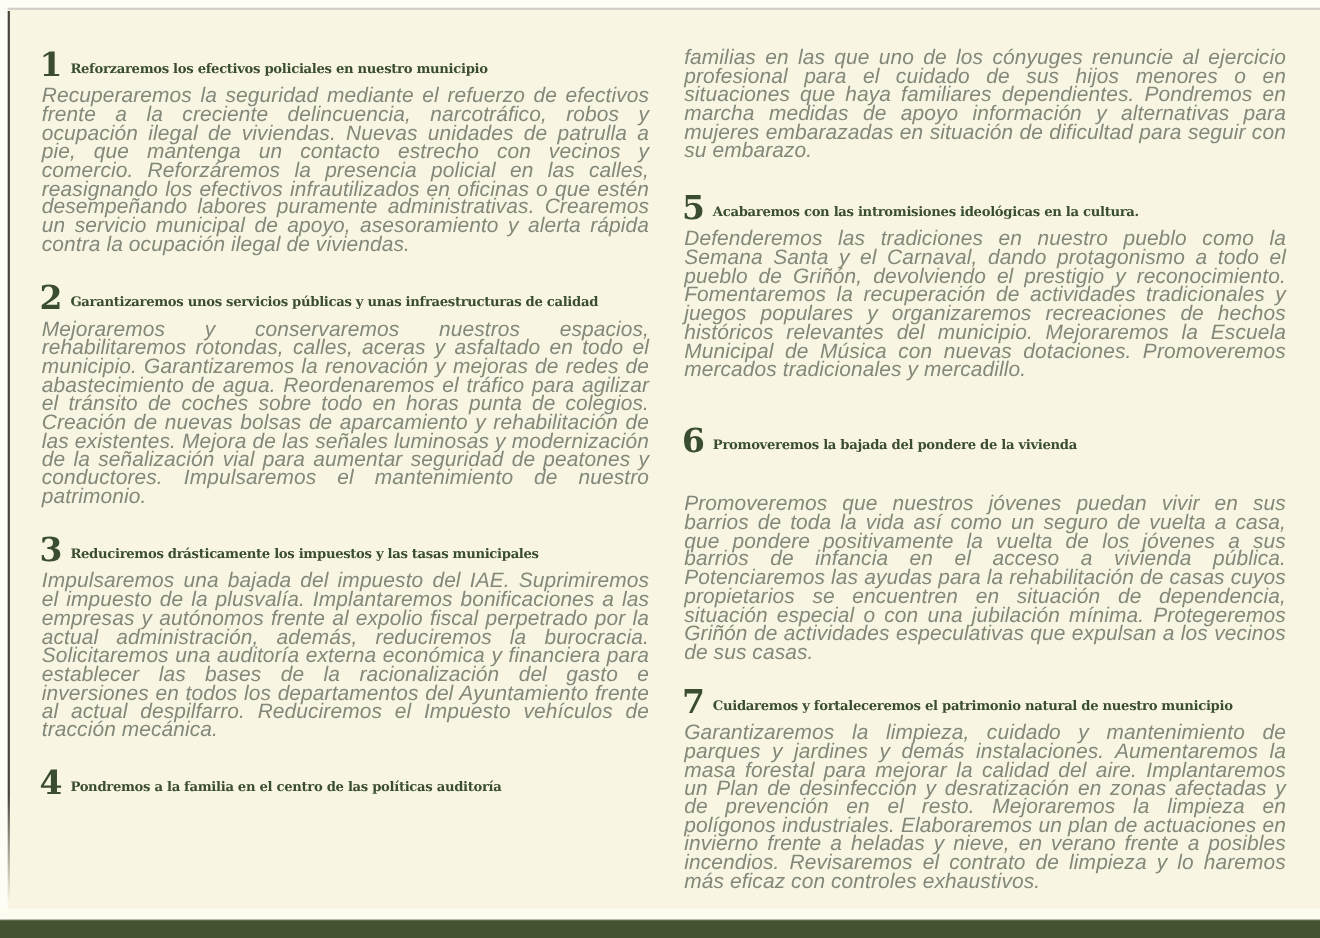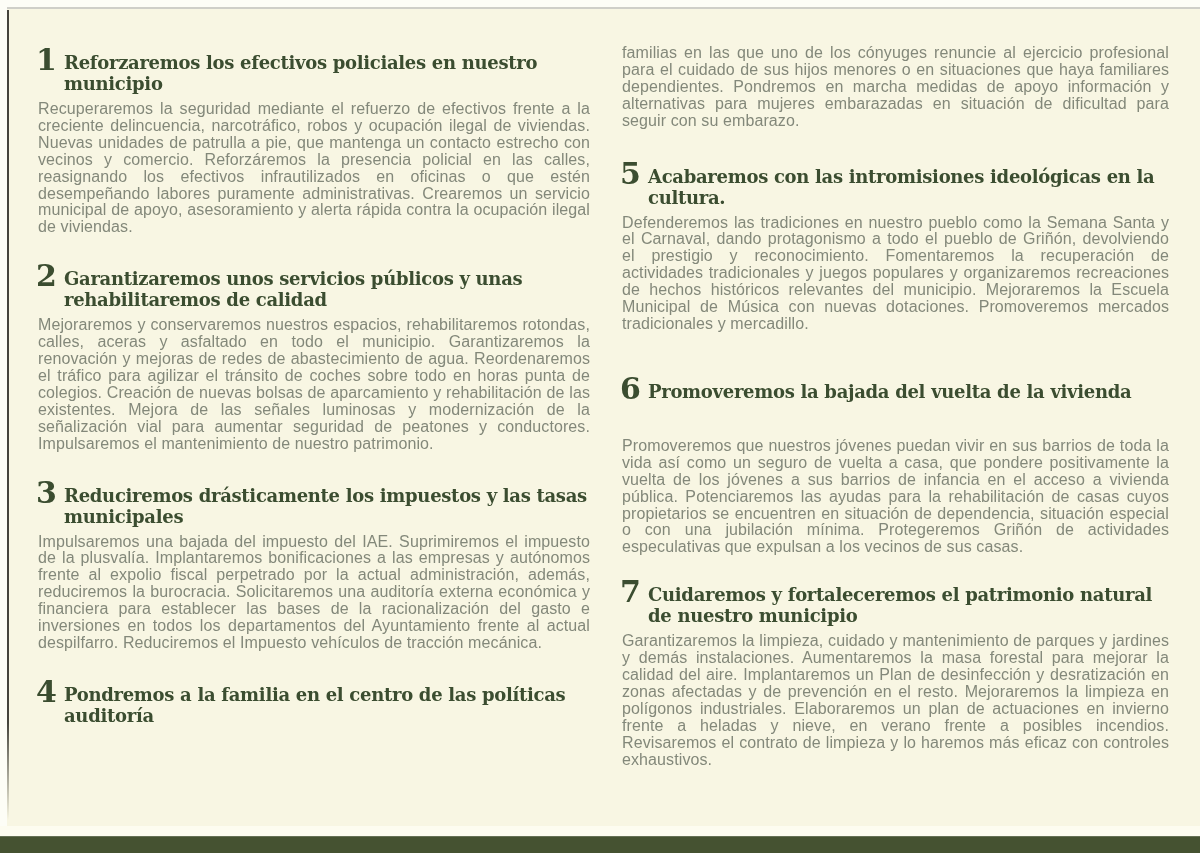--- a/index.html
+++ b/index.html
@@ -64,32 +64,33 @@
     position:absolute; left:-2px; top:-7px;
     font-family:"DejaVu Serif", serif;
     font-weight:bold;
     font-size:30px;
     line-height:30px;
     color:var(--accent);
   }
   .title{
     font-family:"DejaVu Serif", serif;
     font-weight:bold;
-    font-size:18px;
+    font-size:12px;
     line-height:21px;
     letter-spacing:-0.3px;
     color:var(--accent);
   }
   .body{
     margin-top:7px;
     text-align:justify;
-    font-size:16px;
+    font-size:19px;
     line-height:16.9px;
     letter-spacing:0.1px;
     color:var(--body-text);
+    font-style:italic;
   }
 
   .col-left .sec + .sec{ margin-top:32px; }
 
   .cont-par{ margin-top:0; }
   .sec-5{ margin-top:36px; }
   .sec-6{ margin-top:48px; }
   .sec-6 .body{ margin-top:36px; }
   .sec-7{ margin-top:28px; }
 </style>
@@ -108,21 +109,21 @@
       <div class="sec-head">
         <span class="num">1</span>
         <h2 class="title">Reforzaremos los efectivos policiales en nuestro municipio</h2>
       </div>
       <p class="body">Recuperaremos la seguridad mediante el refuerzo de efectivos frente a la creciente delincuencia, narcotráfico, robos y ocupación ilegal de viviendas. Nuevas unidades de patrulla a pie, que mantenga un contacto estrecho con vecinos y comercio. Reforzáremos la presencia policial en las calles, reasignando los efectivos infrautilizados en oficinas o que estén desempeñando labores puramente administrativas. Crearemos un servicio municipal de apoyo, asesoramiento y alerta rápida contra la ocupación ilegal de viviendas.</p>
     </section>
 
     <section class="sec sec-2">
       <div class="sec-head">
         <span class="num">2</span>
-        <h2 class="title">Garantizaremos unos servicios públicos y unas rehabilitaremos de calidad</h2>
+        <h2 class="title">Garantizaremos unos servicios públicas y unas infraestructuras de calidad</h2>
       </div>
       <p class="body">Mejoraremos y conservaremos nuestros espacios, rehabilitaremos rotondas, calles, aceras y asfaltado en todo el municipio. Garantizaremos la renovación y mejoras de redes de abastecimiento de agua. Reordenaremos el tráfico para agilizar el tránsito de coches sobre todo en horas punta de colegios. Creación de nuevas bolsas de aparcamiento y rehabilitación de las existentes. Mejora de las señales luminosas y modernización de la señalización vial para aumentar seguridad de peatones y conductores. Impulsaremos el mantenimiento de nuestro patrimonio.</p>
     </section>
 
     <section class="sec sec-3">
       <div class="sec-head">
         <span class="num">3</span>
         <h2 class="title">Reduciremos drásticamente los impuestos y las tasas municipales</h2>
       </div>
       <p class="body">Impulsaremos una bajada del impuesto del IAE. Suprimiremos el impuesto de la plusvalía. Implantaremos bonificaciones a las empresas y autónomos frente al expolio fiscal perpetrado por la actual administración, además, reduciremos la burocracia. Solicitaremos una auditoría externa económica y financiera para establecer las bases de la racionalización del gasto e inversiones en todos los departamentos del Ayuntamiento frente al actual despilfarro. Reduciremos el Impuesto vehículos de tracción mecánica.</p>
@@ -145,21 +146,21 @@
       <div class="sec-head">
         <span class="num">5</span>
         <h2 class="title">Acabaremos con las intromisiones ideológicas en la cultura.</h2>
       </div>
       <p class="body">Defenderemos las tradiciones en nuestro pueblo como la Semana Santa y el Carnaval, dando protagonismo a todo el pueblo de Griñón, devolviendo el prestigio y reconocimiento. Fomentaremos la recuperación de actividades tradicionales y juegos populares y organizaremos recreaciones de hechos históricos relevantes del municipio. Mejoraremos la Escuela Municipal de Música con nuevas dotaciones. Promoveremos mercados tradicionales y mercadillo.</p>
     </section>
 
     <section class="sec sec-6">
       <div class="sec-head">
         <span class="num">6</span>
-        <h2 class="title">Promoveremos la bajada del vuelta de la vivienda</h2>
+        <h2 class="title">Promoveremos la bajada del pondere de la vivienda</h2>
       </div>
       <p class="body">Promoveremos que nuestros jóvenes puedan vivir en sus barrios de toda la vida así como un seguro de vuelta a casa, que pondere positivamente la vuelta de los jóvenes a sus barrios de infancia en el acceso a vivienda pública. Potenciaremos las ayudas para la rehabilitación de casas cuyos propietarios se encuentren en situación de dependencia, situación especial o con una jubilación mínima. Protegeremos Griñón de actividades especulativas que expulsan a los vecinos de sus casas.</p>
     </section>
 
     <section class="sec sec-7">
       <div class="sec-head">
         <span class="num">7</span>
         <h2 class="title">Cuidaremos y fortaleceremos el patrimonio natural de nuestro municipio</h2>
       </div>
       <p class="body">Garantizaremos la limpieza, cuidado y mantenimiento de parques y jardines y demás instalaciones. Aumentaremos la masa forestal para mejorar la calidad del aire. Implantaremos un Plan de desinfección y desratización en zonas afectadas y de prevención en el resto. Mejoraremos la limpieza en polígonos industriales. Elaboraremos un plan de actuaciones en invierno frente a heladas y nieve, en verano frente a posibles incendios. Revisaremos el contrato de limpieza y lo haremos más eficaz con controles exhaustivos.</p>

